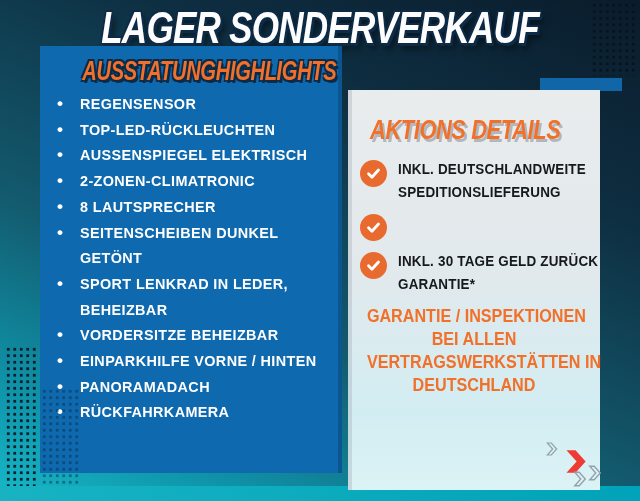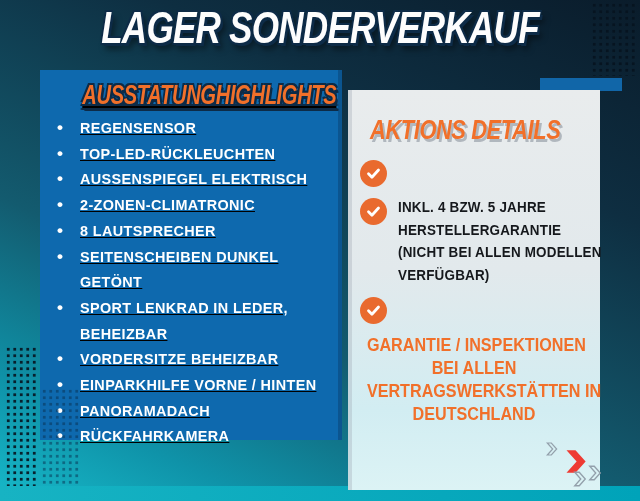--- a/index.html
+++ b/index.html
@@ -21,22 +21,22 @@
     position:absolute; top:2px; left:0; right:0; margin:0; text-align:center;
     font-size:45px; font-weight:700; font-style:italic; letter-spacing:-1px;
     color:#fdfdfd; transform:scaleX(.78);
     text-shadow:-2px -2px 0 #0d2b47, 2px -2px 0 #0d2b47, -2px 2px 0 #0d2b47,
                  3px 3px 0 #0d2b47, 5px 6px 7px rgba(0,0,0,.55);
     white-space:nowrap;
   }
   .accent-bar { position:absolute; left:540px; top:78px; width:82px; height:13px; background:#1166a8; z-index:1; }
   
   .panel-left {
-    position:absolute; left:40px; top:70px; width:302px; height:370px;
-    background:#0e69ae; z-index:3; box-shadow:inset -4px 0 0 rgba(10,70,120,.55);text-decoration:underline;
+    position:absolute; left:40px; top:46px; width:302px; height:427px;
+    background:#0e69ae; z-index:3; box-shadow:inset -4px 0 0 rgba(10,70,120,.55);
   }
   .hl-heading {
     margin:9px 0 2px; text-align:center; white-space:nowrap;
     font-size:28px; font-weight:700; font-style:italic; letter-spacing:-.5px;
     color:#f1702a; transform:scaleX(.72);
     text-shadow:-2px -2px 0 #0d2b47, 2px -2px 0 #0d2b47, -2px 2px 0 #0d2b47, 2px 2px 0 #0d2b47, 3px 3px 0 #0d2b47;
   }
   .hl-list { list-style:none; margin:4px 0 0; padding:0; }
   .hl-list li { position:relative; padding-left:40px; }
   .blt { position:absolute; left:17px; top:0; color:#fff; font-weight:700; font-size:17px; line-height:25.7px; }
@@ -143,42 +143,44 @@
 
   <section class="panel-right">
     <h2 class="ak-heading">AKTIONS DETAILS</h2>
 
     <div class="check-row">
       <span class="check-circle">
         <svg viewBox="0 0 24 24" fill="none" stroke="#ffffff" stroke-width="4.5" stroke-linecap="round" stroke-linejoin="round">
             <path d="M4 12.5 L9.5 18 L20 6.5"></path>
           </svg>
       </span>
+      <div>
+        <span class="cln">INKL. DEUTSCHLANDWEITE</span>
+        <span class="cln">SPEDITIONSLIEFERUNG</span>
+      </div>
+    </div>
+
+    <div class="check-row">
+      <span class="check-circle">
+        <svg viewBox="0 0 24 24" fill="none" stroke="#ffffff" stroke-width="4.5" stroke-linecap="round" stroke-linejoin="round">
+            <path d="M4 12.5 L9.5 18 L20 6.5"></path>
+          </svg>
+      </span>
     </div>
 
     <div class="check-row">
       <span class="check-circle">
         <svg viewBox="0 0 24 24" fill="none" stroke="#ffffff" stroke-width="4.5" stroke-linecap="round" stroke-linejoin="round">
             <path d="M4 12.5 L9.5 18 L20 6.5"></path>
           </svg>
       </span>
       <div>
-        <span class="cln">INKL. 4 BZW. 5 JAHRE</span>
-        <span class="cln">HERSTELLERGARANTIE</span>
-        <span class="cln">(NICHT BEI ALLEN MODELLEN</span>
-        <span class="cln">VERFÜGBAR)</span>
+        <span class="cln">INKL. 30 TAGE GELD ZURÜCK</span>
+        <span class="cln">GARANTIE*</span>
       </div>
-    </div>
-
-    <div class="check-row">
-      <span class="check-circle">
-        <svg viewBox="0 0 24 24" fill="none" stroke="#ffffff" stroke-width="4.5" stroke-linecap="round" stroke-linejoin="round">
-            <path d="M4 12.5 L9.5 18 L20 6.5"></path>
-          </svg>
-      </span>
     </div>
 
     <div class="ak-footer">
       <span class="fln">GARANTIE / INSPEKTIONEN</span>
       <span class="fln">BEI ALLEN</span>
       <span class="fln">VERTRAGSWERKSTÄTTEN IN</span>
       <span class="fln">DEUTSCHLAND</span>
     </div>
 
     <div class="chevrons">

